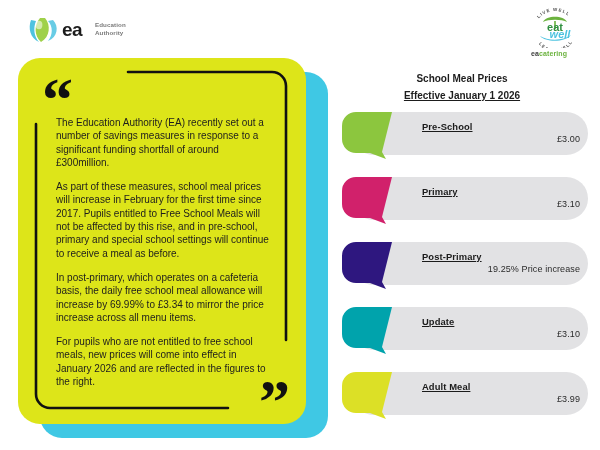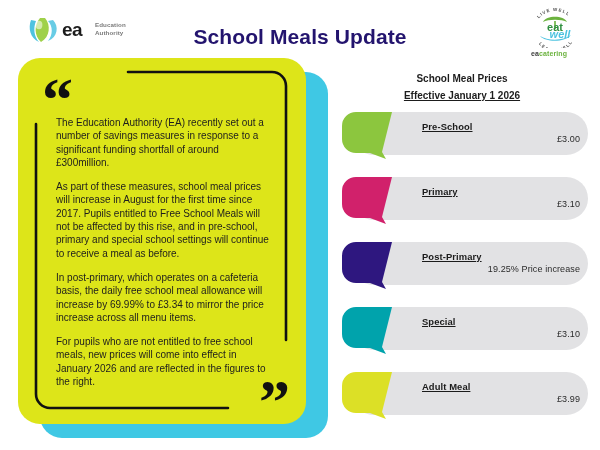--- a/index.html
+++ b/index.html
@@ -206,21 +206,20 @@
         <ellipse cx="13" cy="9" rx="3.4" ry="4.2" fill="#ffffff" opacity="0.55"></ellipse>
       </svg>
     </span>
     <span class="ea-text">ea</span>
     <span class="sub">
       <span>Education</span><br>
       <span>Authority</span>
     </span>
   </div>
 
-  <div id="page-title">School Meals Update</div>
 
   <div id="eatwell-logo">
     <span class="badge">
       <svg viewBox="0 0 58 42" width="58" height="42">
         <defs>
           <path id="arcTop" d="M8,26 A21,21 0 0,1 50,26" fill="none"></path>
           <path id="arcBot" d="M9,26 A20,20 0 0,0 49,26" fill="none"></path>
         </defs>
 
         <path d="M17 16 C20 9 38 9 41 16 C36 13 22 13 17 16 Z" fill="#6cb33f"></path>
@@ -251,21 +250,21 @@
 
     <svg id="quote-outline" viewBox="0 0 258 344">
       <path d="M96 4 H240 A14,14 0 0 1 254,18 V272" fill="none" stroke="#111111" stroke-width="2.6" stroke-linecap="round"></path>
       <path d="M4 56 V326 A14,14 0 0 0 18,340 H196" fill="none" stroke="#111111" stroke-width="2.6" stroke-linecap="round"></path>
     </svg>
 
     <span class="quote-mark" id="quote-open">“</span>
 
     <div id="quote-text">
       <p>The Education Authority (EA) recently set out a number of savings measures in response to a significant funding shortfall of around £300million.</p>
-      <p>As part of these measures, school meal prices will increase in August for the first time since 2017. Pupils entitled to Free School Meals will not be affected by this rise, and in pre-school, primary and special school settings will continue to receive a meal as before.</p>
+      <p>As part of these measures, school meal prices will increase in February for the first time since 2017. Pupils entitled to Free School Meals will not be affected by this rise, and in pre-school, primary and special school settings will continue to receive a meal as before.</p>
       <p>In post-primary, which operates on a cafeteria basis, the daily free school meal allowance will increase by 69.99% to £3.34 to mirror the price increase across all menu items.</p>
       <p>For pupils who are not entitled to free school meals, new prices will come into effect in January 2026 and are reflected in the figures to the right.</p>
     </div>
 
     <span class="quote-mark" id="quote-close">”</span>
   </div>
 </div>
 
 <div id="prices-panel">
   <div id="prices-heading">
@@ -304,21 +303,21 @@
           <div class="name">Post-Primary</div>
           <div class="value">19.25% Price increase</div>
         </div>
       </div>
       <div class="price-card">
         <div class="pill"></div>
         <div class="accent"><svg viewBox="0 0 68 47" width="68" height="47">
             <path d="M14 0 H50 L40 40 L44 47 L28 41 H14 A14,14 0 0 1 0,27 V14 A14,14 0 0 1 14,0 Z" fill="#00a3ac"></path>
           </svg></div>
         <div class="labels">
-          <div class="name">Special</div>
+          <div class="name">Update</div>
           <div class="value">£3.10</div>
         </div>
       </div>
       <div class="price-card">
         <div class="pill"></div>
         <div class="accent"><svg viewBox="0 0 68 47" width="68" height="47">
             <path d="M14 0 H50 L40 40 L44 47 L28 41 H14 A14,14 0 0 1 0,27 V14 A14,14 0 0 1 14,0 Z" fill="#dce026"></path>
           </svg></div>
         <div class="labels">
           <div class="name">Adult Meal</div>

